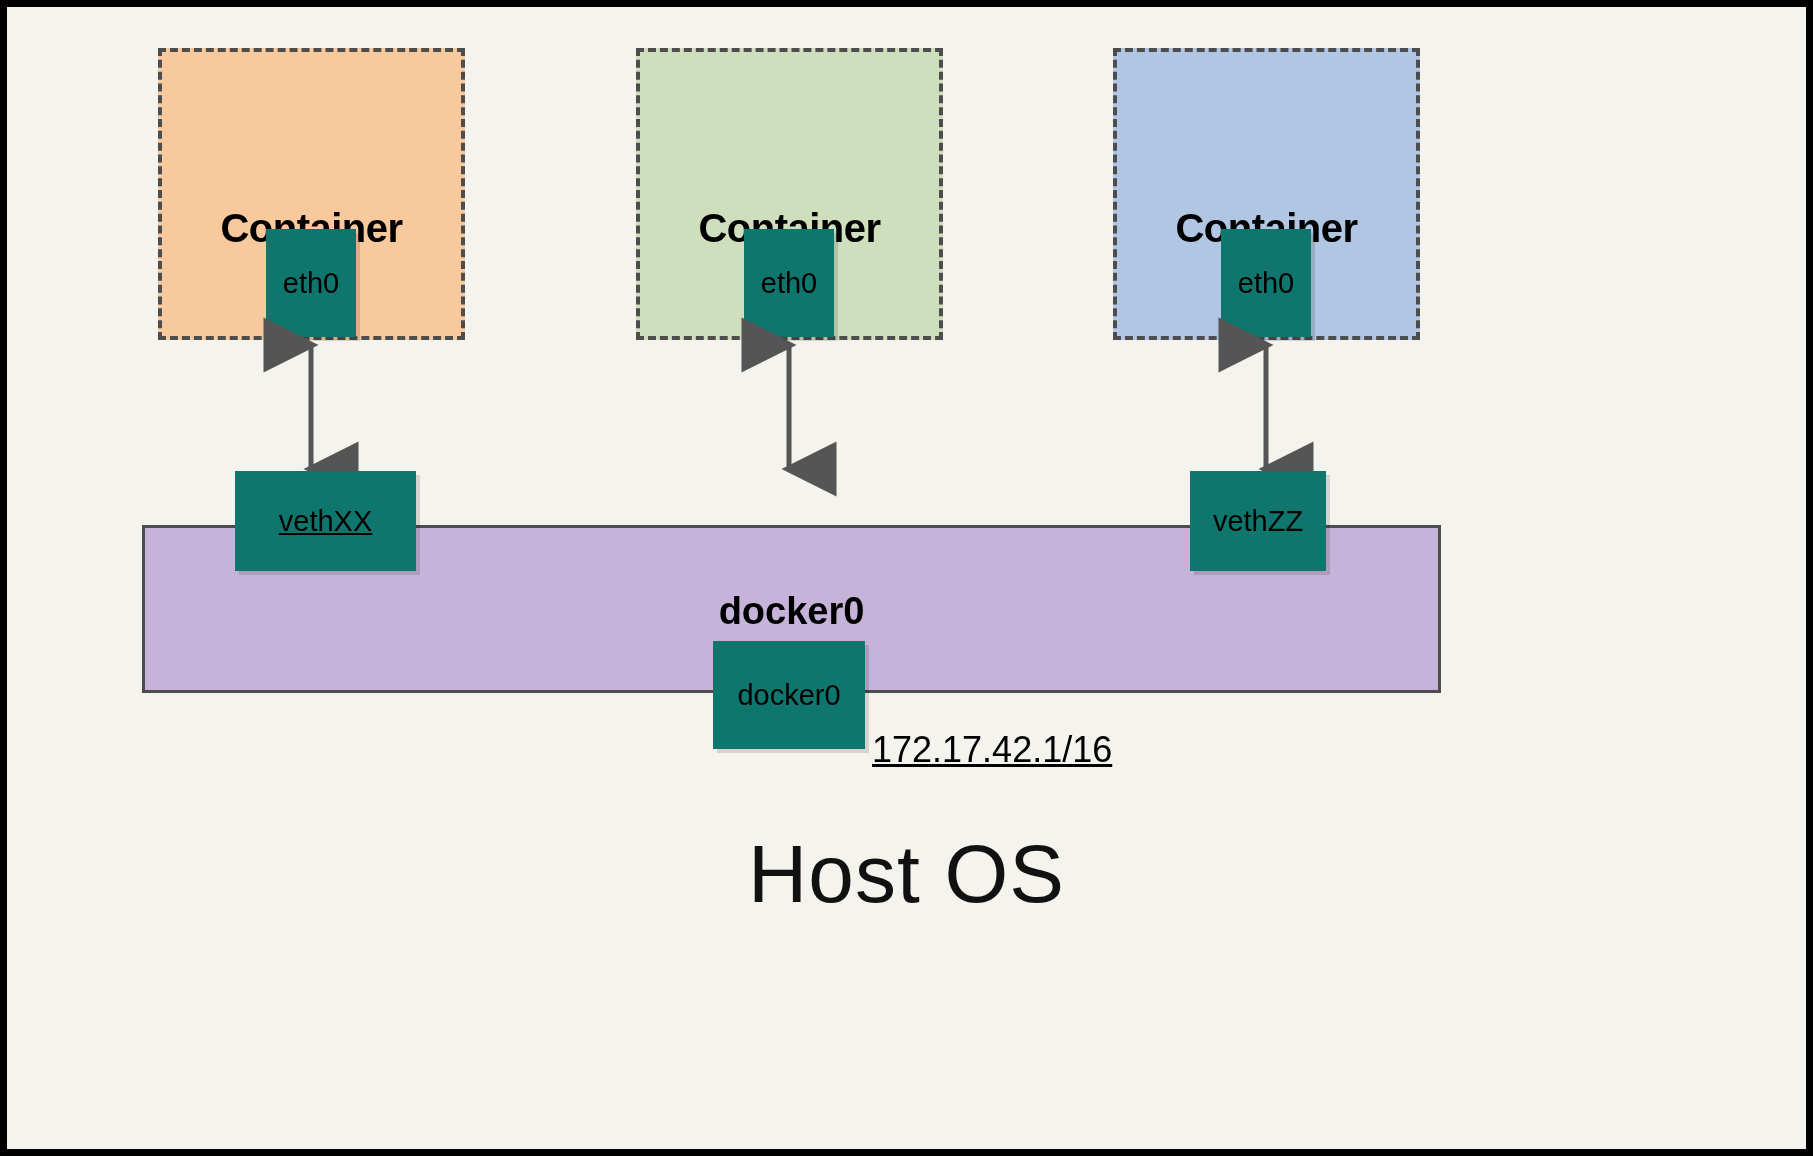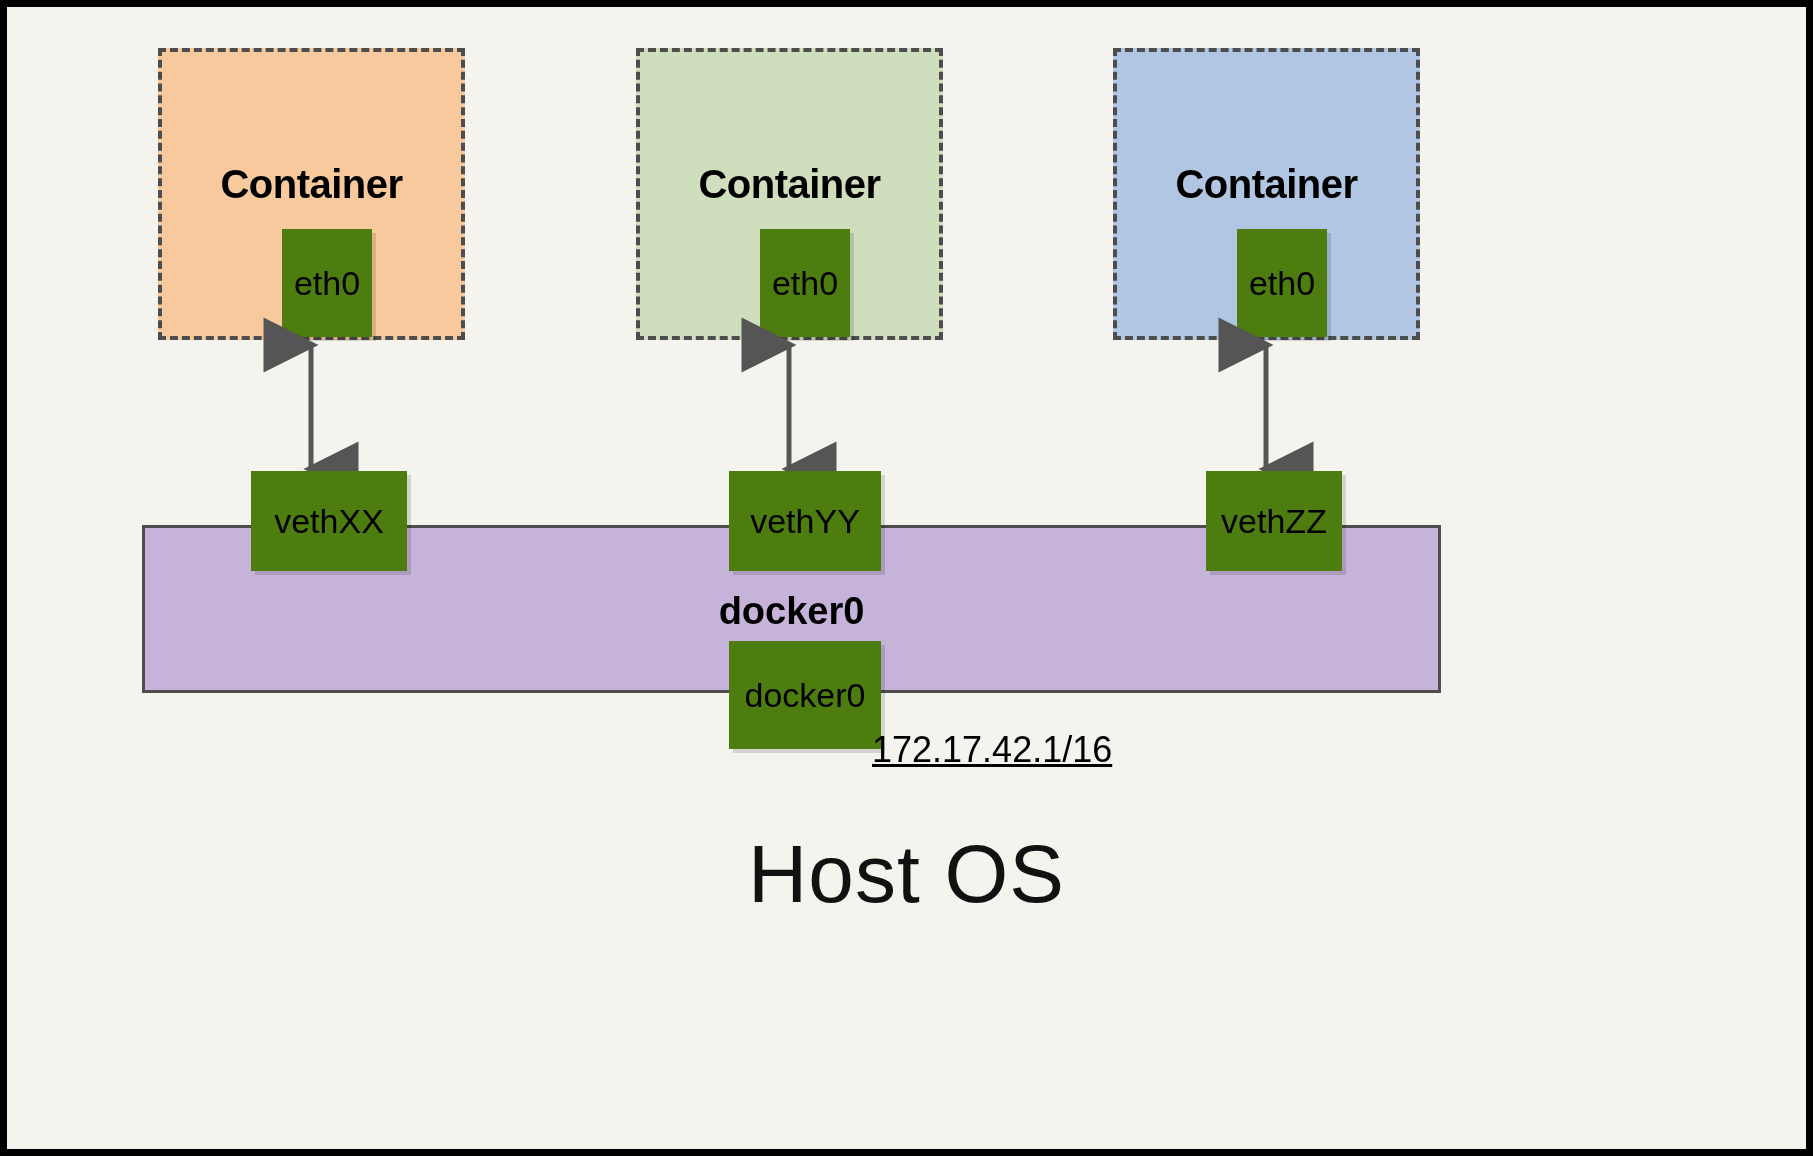--- a/index.html
+++ b/index.html
@@ -39,35 +39,35 @@
   .container-title {
     position: absolute;
     left: 0;
     right: 0;
     text-align: center;
     font-size: 40px;
     font-weight: bold;
     color: #000000;
     letter-spacing: -0.5px;
     white-space: nowrap;
+    margin-top: 44px;
   }
 
   
   .note {
     position: absolute;
-    background: #4d7c0f;
+    background: #0f766e;
     box-sizing: border-box;
     display: flex;
     align-items: center;
     justify-content: center;
     color: #000000;
-    font-size: 34px;
+    font-size: 29px;
     box-shadow: 4px 4px 0 rgba(0,0,0,0.13);
     white-space: nowrap;
-    margin-left: 16px;
   }
 
   
   #docker-bar {
     position: absolute;
     background: #c6b3d9;
     border: 3px solid #4d4d4d;
     box-sizing: border-box;
   }
   #docker-bar-label {
@@ -145,22 +145,21 @@
     </svg>
 
     <svg class="arrow-svg" style="left:1237px; top:330px;" width="44" height="140" viewBox="0 0 44 140">
       <line x1="22" y1="8" x2="22" y2="132" stroke="#555555" stroke-width="5" marker-start="url(#ah-up)" marker-end="url(#ah-dn)"></line>
     </svg>
 
     <div id="docker-bar" style="left:135px; top:518px; width:1299px; height:168px;">
     </div>
     <div id="docker-bar-label" style="left:135px; top:583px; width:1299px;">docker0</div>
 
-    <div class="note" style="left:228px; top:464px; width:156px; height:100px;">vethXX</div>
-    <div class="note" style="left:706px; top:464px; width:152px; height:100px;">vethYY</div>
+    <div class="note" style="left:228px; top:464px; width:181px; height:100px;text-decoration:underline;">vethXX</div>
     <div class="note" style="left:1183px; top:464px; width:136px; height:100px;">vethZZ</div>
 
     <div class="note" style="left:706px; top:634px; width:152px; height:108px;">docker0</div>
 
     <div class="ip-label" style="left:865px; top:722px;">172.17.42.1/16</div>
 
     <div id="host-os" style="left:0; top:820px; width:1799px;">Host OS</div>
 
   </div>
 </div>

